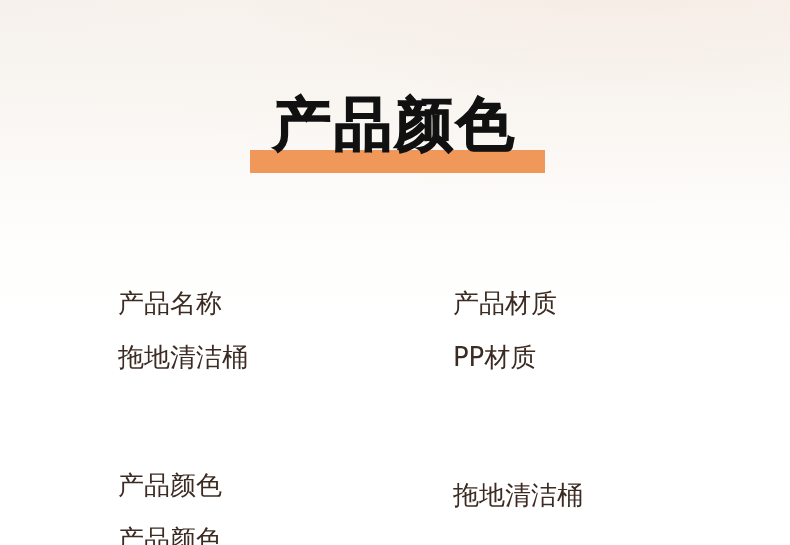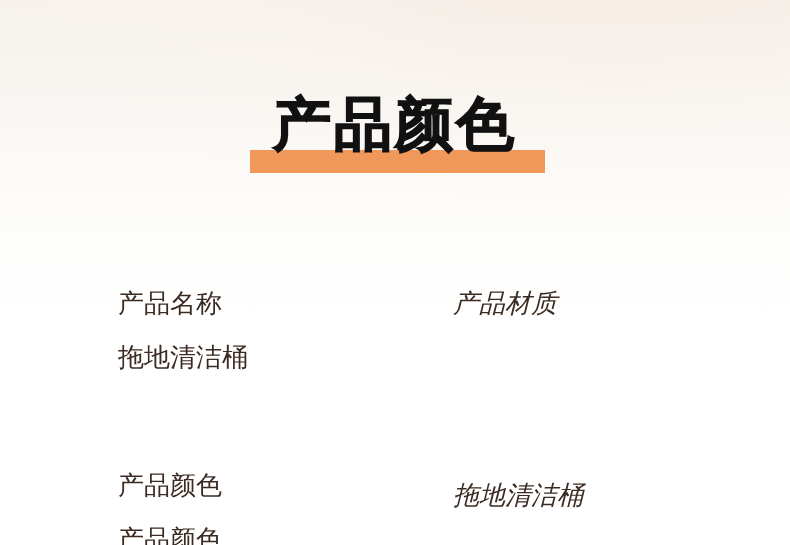--- a/index.html
+++ b/index.html
@@ -92,21 +92,20 @@
   .info-row.row-second {
     margin-top: 84px;
   }
 
   .info-cell {
     width: 330px;
     box-sizing: border-box;
   }
   .info-cell.cell-right {
     width: 230px;
-    font-style: italic;
   }
 
   .cell-label,
   .cell-value {
     font-family: "DejaVu Sans", "Liberation Sans", sans-serif;
     font-size: 26px;
     line-height: 44px;
     font-weight: 400;
     color: #3b2b22;
     white-space: nowrap;
@@ -128,20 +127,21 @@
 
   <div class="info-grid">
 
     <div class="info-row row-first">
       <div class="info-cell cell-left">
         <div class="cell-label">产品名称</div>
         <div class="cell-value">拖地清洁桶</div>
       </div>
       <div class="info-cell cell-right">
         <div class="cell-label">产品材质</div>
+        <div class="cell-value">PP材质</div>
       </div>
     </div>
 
     <div class="info-row row-second">
       <div class="info-cell cell-left">
         <div class="cell-label">产品颜色</div>
         <div class="cell-value">产品颜色</div>
       </div>
       <div class="info-cell cell-right">
         <div class="cell-value">拖地清洁桶</div>

